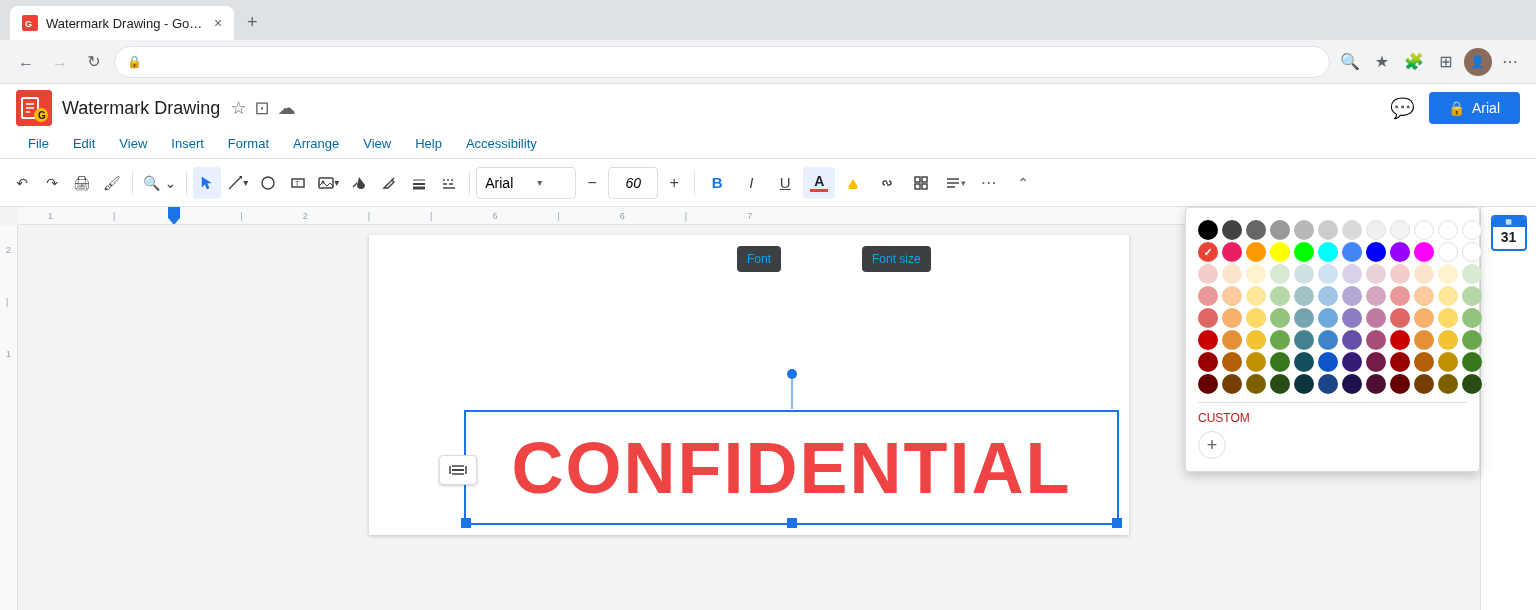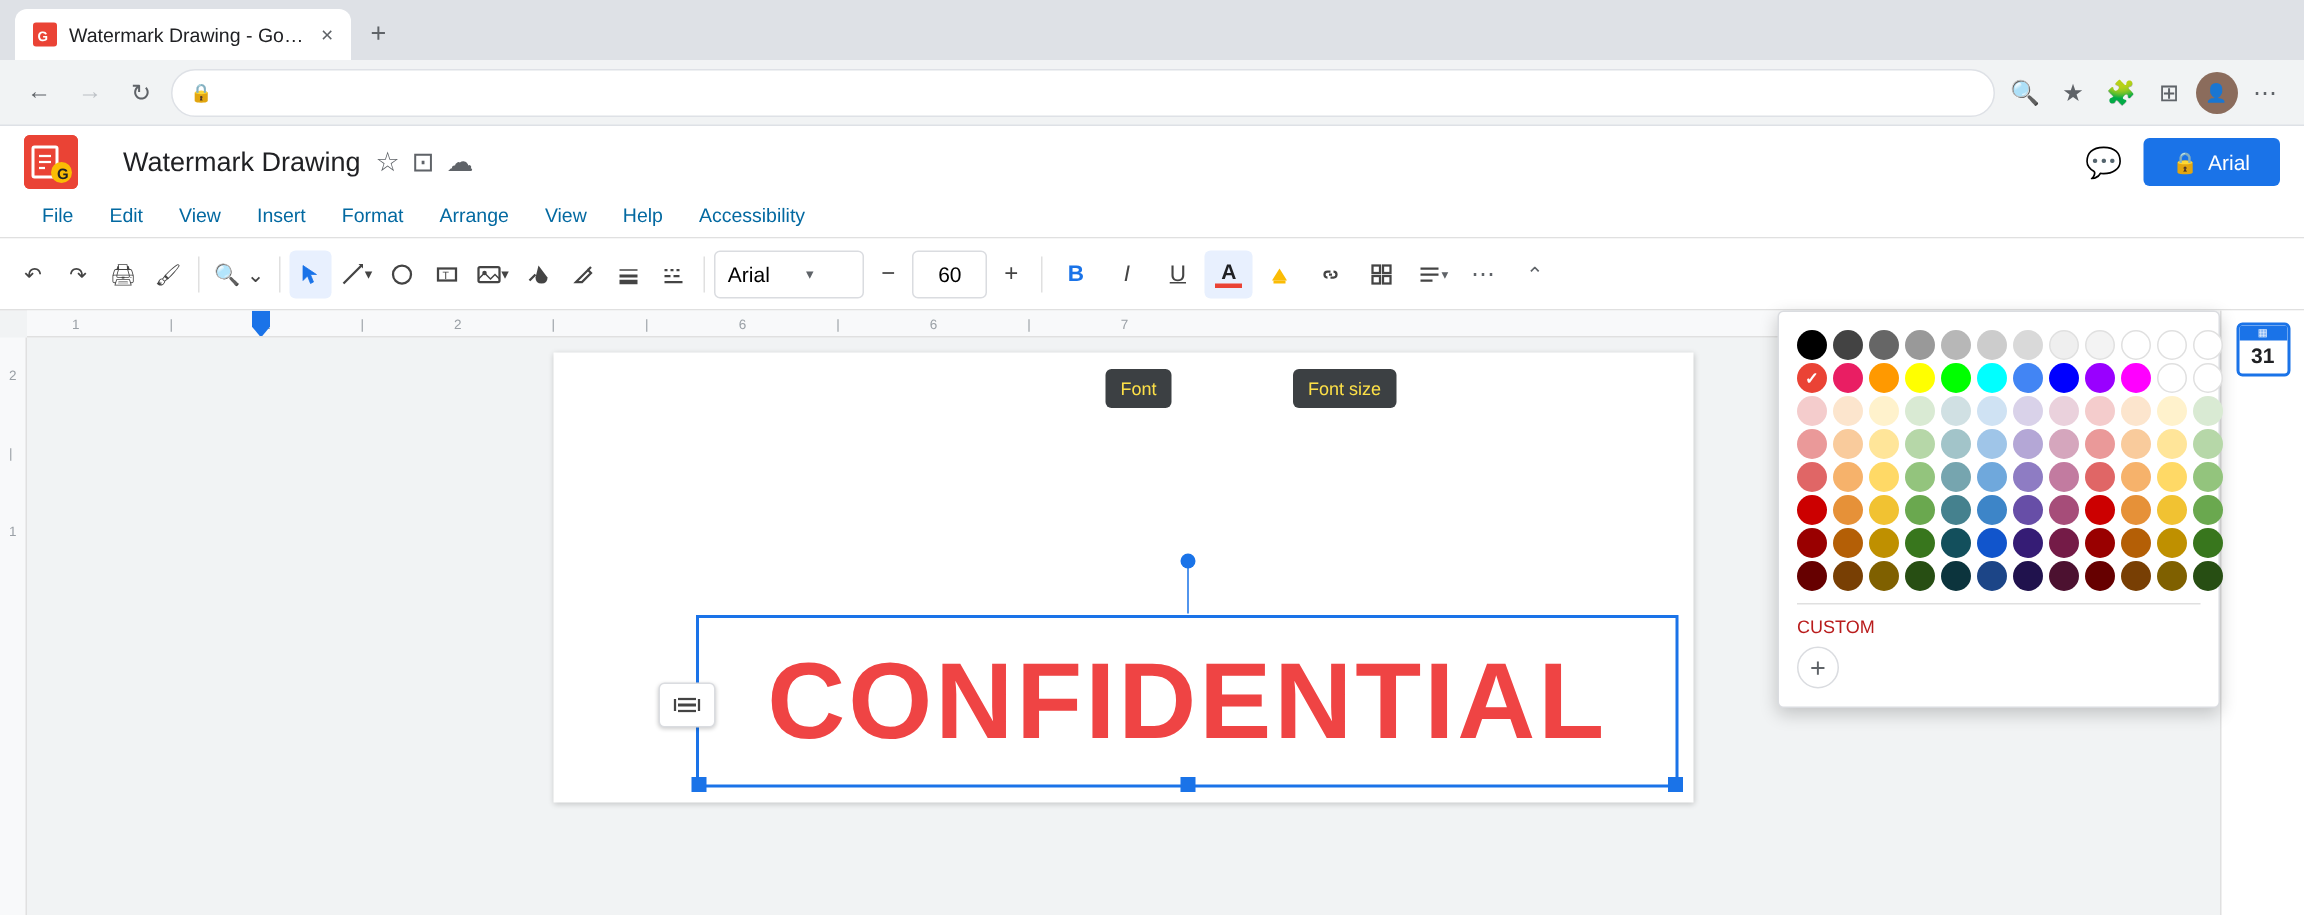--- a/index.html
+++ b/index.html
@@ -20,51 +20,51 @@
     .lock-icon { color: #5f6368; font-size: 12px; }
     .address-text { flex: 1; font-size: 14px; color: #202124; }
     .nav-right { display: flex; align-items: center; gap: 4px; }
     .nav-right-btn { width: 28px; height: 28px; display: flex; align-items: center; justify-content: center; color: #5f6368; font-size: 16px; cursor: pointer; border-radius: 50%; }
     .avatar { width: 28px; height: 28px; border-radius: 50%; background: #8b6c5c; overflow: hidden; display: flex; align-items: center; justify-content: center; font-size: 12px; color: white; }
 
     
     .app-header { background: white; padding: 4px 16px 0; border-bottom: 1px solid #e0e0e0; }
     .app-title-row { display: flex; align-items: center; gap: 10px; height: 40px; }
     .app-logo { width: 36px; height: 36px; background: #ea4335; border-radius: 4px; display: flex; align-items: center; justify-content: center; }
-    .app-title { font-size: 18px; color: #202124; font-weight: normal; margin-left: 20px; }
+    .app-title { font-size: 18px; color: #202124; font-weight: normal; }
     .title-icons { display: flex; align-items: center; gap: 8px; color: #5f6368; font-size: 16px; }
     .app-share-btn { margin-left: auto; background: #1a73e8; color: white; border: none; border-radius: 4px; padding: 8px 20px; font-size: 14px; cursor: pointer; display: flex; align-items: center; gap: 6px; }
     .app-comment-btn { width: 36px; height: 36px; display: flex; align-items: center; justify-content: center; color: #5f6368; font-size: 20px; }
     .menu-bar { display: flex; align-items: center; gap: 0; height: 30px; }
     .menu-item { padding: 4px 12px; font-size: 13px; color: #0369a1; cursor: pointer; border-radius: 4px; }
 
     
     .edit-toolbar { background: white; height: 48px; display: flex; align-items: center; padding: 0 8px; gap: 2px; border-bottom: 1px solid #e0e0e0; overflow: hidden; }
     .toolbar-btn { height: 32px; min-width: 28px; display: flex; align-items: center; justify-content: center; border-radius: 4px; cursor: pointer; color: #444; font-size: 14px; padding: 0 4px; }
     .toolbar-separator { width: 1px; height: 24px; background: #e0e0e0; margin: 0 4px; }
     .font-select { height: 32px; border: 1px solid #dadce0; border-radius: 4px; padding: 0 8px; font-size: 14px; display: flex; align-items: center; gap: 24px; cursor: pointer; min-width: 100px; background: white; }
-    .font-size-box { height: 32px; border: 1px solid #dadce0; border-radius: 4px; padding: 0 6px; font-size: 14px; display: flex; align-items: center; width: 50px; justify-content: center; background: white; }
+    .font-size-box { height: 32px; border: 1px solid #dadce0; border-radius: 4px; padding: 0 6px; font-size: 14px; display: flex; align-items: center; width: 50px; justify-content: center; background: white; font-style: italic; }
     .toolbar-icon-btn { height: 32px; width: 32px; display: flex; align-items: center; justify-content: center; border-radius: 4px; cursor: pointer; color: #444; }
     .color-btn { display: flex; flex-direction: column; align-items: center; }
     .color-btn-letter { font-size: 14px; font-weight: bold; color: #202124; line-height: 1; }
     .color-btn-bar { width: 18px; height: 3px; background: #ea4335; margin-top: 1px; }
     .toolbar-active { background: #e8f0fe; }
 
     
     .main-area { display: flex; height: calc(610px - 40px - 44px - 70px - 48px); position: relative; }
     .align-btn-float { position: absolute; left: 70px; bottom: 50px; background: white; border: 1px solid #dadce0; border-radius: 4px; padding: 4px 8px; display: flex; align-items: center; gap: 2px; box-shadow: 0 1px 3px rgba(0,0,0,0.2); }
 
     
     .color-picker-panel { position: absolute; right: 0; top: 0; width: 300px; background: white; border: 1px solid #dadce0; border-radius: 4px; box-shadow: 0 4px 12px rgba(0,0,0,0.2); padding: 12px; z-index: 100; }
     .custom-section { margin-top: 8px; border-top: 1px solid #e0e0e0; padding-top: 8px; }
     .custom-label { font-size: 12px; color: #b91c1c; font-weight: 500; margin-bottom: 6px; }
     .add-custom-btn { width: 28px; height: 28px; border-radius: 50%; border: 1px solid #dadce0; display: flex; align-items: center; justify-content: center; cursor: pointer; font-size: 18px; color: #5f6368; }
 
     
-    .tooltip { position: absolute; background: #3c4043; color: #fde047; border-radius: 4px; padding: 6px 10px; font-size: 12px; white-space: nowrap; z-index: 200; pointer-events: none; }
+    .tooltip { position: absolute; background: #3c4043; color: #0ea5e9; border-radius: 4px; padding: 6px 10px; font-size: 12px; white-space: nowrap; z-index: 200; pointer-events: none; }
     .tooltip-font { top: 246px; left: 737px; }
     .tooltip-fontsize { top: 246px; left: 862px; }
   </style>
 </head>
 <body>
 
 <div class="browser-chrome">
   <div class="tab-bar">
     <div class="tab">
       <div class="tab-favicon">

